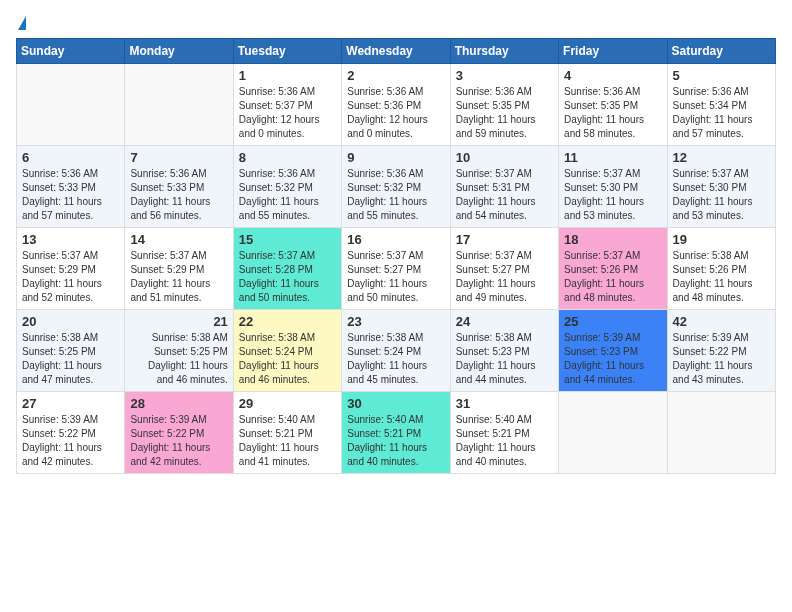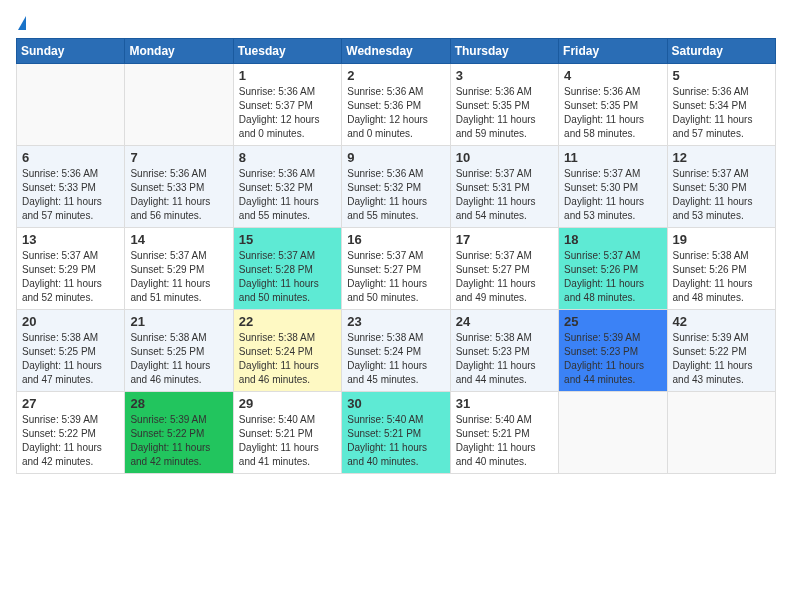--- a/index.html
+++ b/index.html
@@ -250,21 +250,21 @@
 Daylight: 11 hours
 and 50 minutes.</div>
         </td>
         <td style="background: rgb(255, 255, 255);">
           <span class="day-num">17</span>
           <div class="day-detail" style="white-space: pre-line;">Sunrise: 5:37 AM
 Sunset: 5:27 PM
 Daylight: 11 hours
 and 49 minutes.</div>
         </td>
-        <td style="background: #5eead4;">
+        <td style="background: #f9a8d4;">
           <span class="day-num">18</span>
           <div class="day-detail" style="white-space: pre-line;">Sunrise: 5:37 AM
 Sunset: 5:26 PM
 Daylight: 11 hours
 and 48 minutes.</div>
         </td>
         <td style="background: rgb(255, 255, 255);">
           <span class="day-num">19</span>
           <div class="day-detail" style="white-space: pre-line;">Sunrise: 5:38 AM
 Sunset: 5:26 PM
@@ -273,21 +273,21 @@
         </td>
       </tr>
       <tr>
         <td style="background: rgb(240, 245, 251);">
           <span class="day-num">20</span>
           <div class="day-detail" style="white-space: pre-line;">Sunrise: 5:38 AM
 Sunset: 5:25 PM
 Daylight: 11 hours
 and 47 minutes.</div>
         </td>
-        <td style="background: rgb(240, 245, 251);">
+        <td style="background: rgb(240, 245, 251); text-align: right;">
           <span class="day-num">21</span>
           <div class="day-detail" style="white-space: pre-line;">Sunrise: 5:38 AM
 Sunset: 5:25 PM
 Daylight: 11 hours
 and 46 minutes.</div>
         </td>
         <td style="background: #fef9c3;">
           <span class="day-num">22</span>
           <div class="day-detail" style="white-space: pre-line;">Sunrise: 5:38 AM
 Sunset: 5:24 PM
@@ -324,21 +324,21 @@
         </td>
       </tr>
       <tr>
         <td style="background: rgb(255, 255, 255);">
           <span class="day-num">27</span>
           <div class="day-detail" style="white-space: pre-line;">Sunrise: 5:39 AM
 Sunset: 5:22 PM
 Daylight: 11 hours
 and 42 minutes.</div>
         </td>
-        <td style="background: #22c55e;">
+        <td style="background: #f9a8d4;">
           <span class="day-num">28</span>
           <div class="day-detail" style="white-space: pre-line;">Sunrise: 5:39 AM
 Sunset: 5:22 PM
 Daylight: 11 hours
 and 42 minutes.</div>
         </td>
         <td style="background: rgb(255, 255, 255); margin-left: 48px;">
           <span class="day-num">29</span>
           <div class="day-detail" style="white-space: pre-line;">Sunrise: 5:40 AM
 Sunset: 5:21 PM

